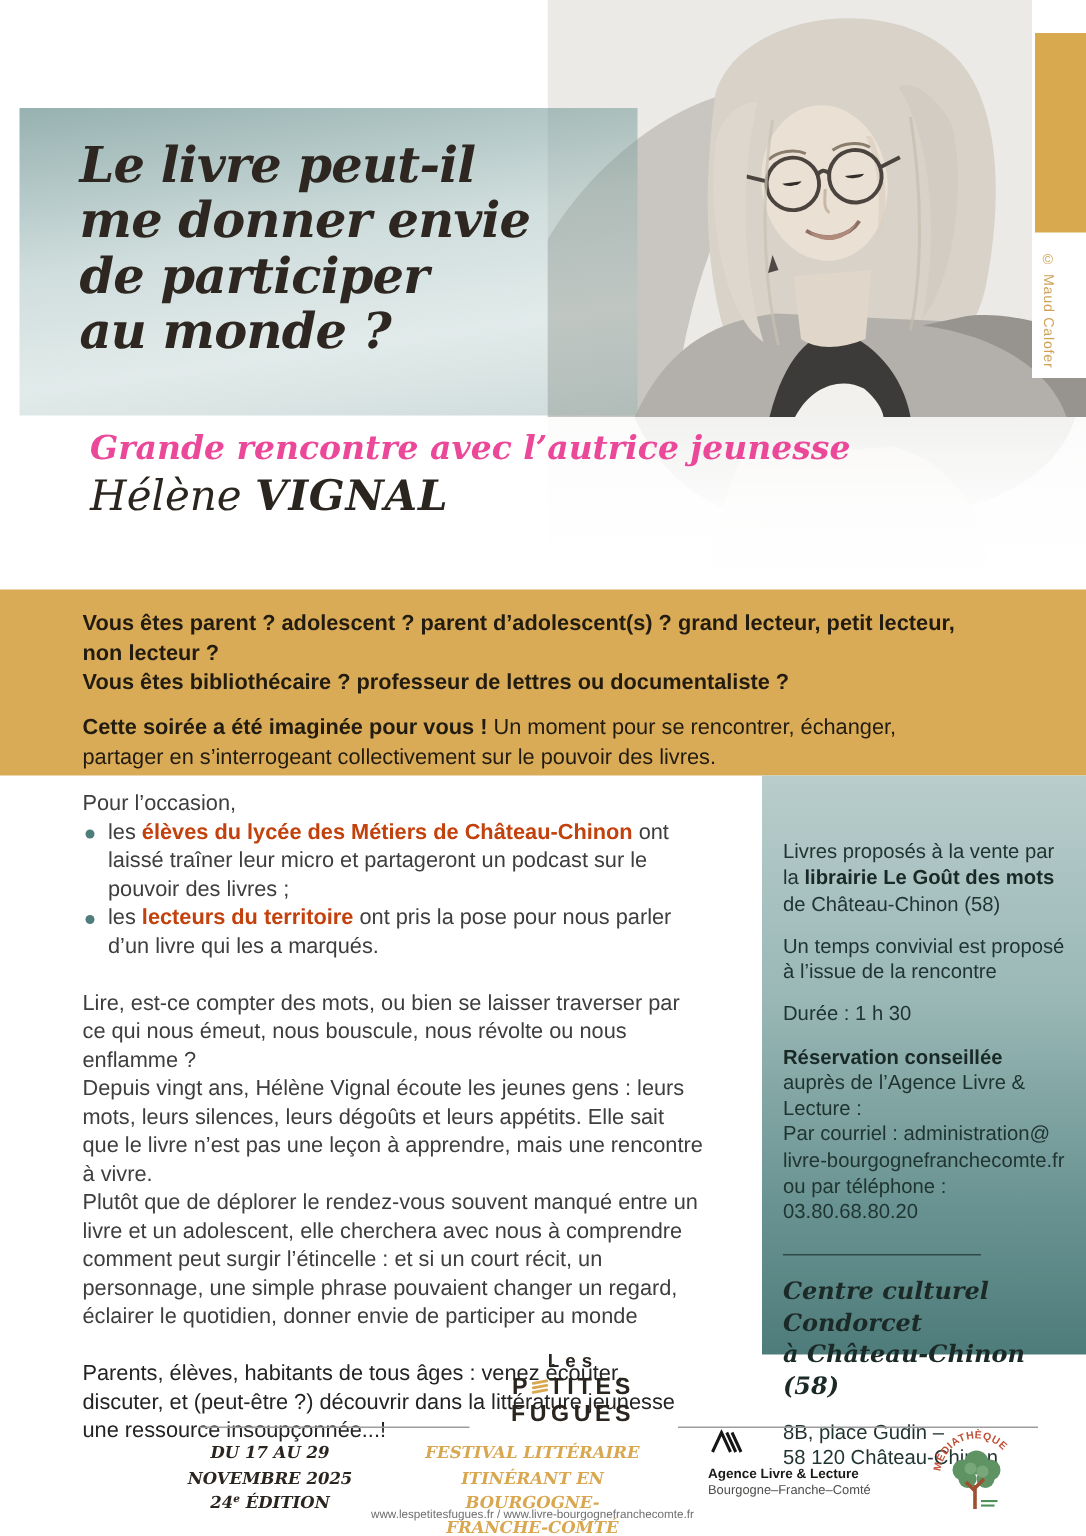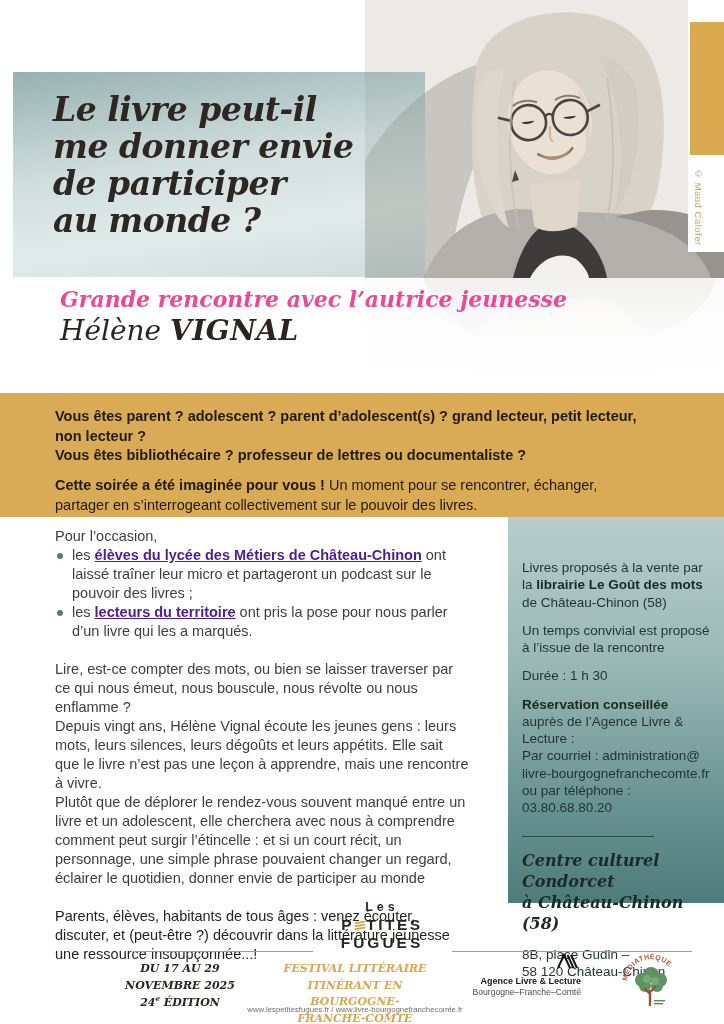--- a/index.html
+++ b/index.html
@@ -34,21 +34,21 @@
 
   
   .invite-box{position:absolute;left:0;top:393px;width:724px;height:124px;background:#d9ab57;
       color:#221b10;padding:14px 0 0 55px;box-sizing:border-box;}
   .invite-box .q{font-weight:bold;font-size:14.5px;line-height:1.36;white-space:pre-line;margin:0;}
   .invite-box .mix{font-size:14.5px;line-height:1.36;margin:10px 0 0 0;width:582px;}
   .invite-box .mix b{font-weight:bold;}
 
   
   .body-col{position:absolute;left:55px;top:527px;width:414px;font-size:14.5px;line-height:1.31;color:#3e3e3e;}
-  .body-col b{color:#4c1d95;text-decoration:underline;}
+  .body-col b{color:#c2410c;}
   .body-col p{margin:0;}
   .bullets{list-style:none;margin:0;padding:0;}
   .bullets li{position:relative;padding-left:17px;}
   .bullets li::before{content:"";position:absolute;left:2px;top:7px;width:6px;height:6px;
       border-radius:50%;background:#4f7d7b;}
   .para-gap{margin-top:19px !important;}
   .closing{margin-top:19px !important;font-weight:normal;color:#232323;}
 
   
   .sidebar{position:absolute;left:508px;top:517px;width:216px;height:386px;box-sizing:border-box;
@@ -71,21 +71,21 @@
   .lpf-l2{font-size:15.5px;letter-spacing:2.5px;margin-bottom:3px;}
   .lpf-l3{font-size:15.5px;letter-spacing:3px;}
   .lpf svg{vertical-align:-1px;}
   .edition{position:absolute;left:75px;top:961px;width:210px;text-align:center;color:#2b2520;
       font-family:"DejaVu Serif",serif;font-style:italic;font-weight:700;font-size:11px;line-height:1.5;}
   .edition sup{font-size:7px;}
   .festival{position:absolute;left:262px;top:961px;width:186px;text-align:center;color:#d8a74f;
       font-family:"DejaVu Serif",serif;font-style:italic;font-weight:700;font-size:11px;line-height:1.5;}
   .websites{position:absolute;left:240px;top:1005px;width:230px;text-align:center;
       font-size:7.8px;color:#6f6f6f;}
-  .agence{position:absolute;left:455px;top:953px;width:126px;text-align:right;line-height:1.25;}
+  .agence{position:absolute;left:472px;top:953px;width:126px;text-align:left;line-height:1.25;}
   .agence-name{font-size:9px;font-weight:bold;color:#191917;margin-top:2px;}
   .agence-region{font-size:8.6px;color:#4c4c4a;}
   .mediatheque{position:absolute;left:622px;top:950px;width:58px;height:62px;}
 </style>
 </head>
 <body>
 
 <div class="poster">
 
   <div class="photo">

